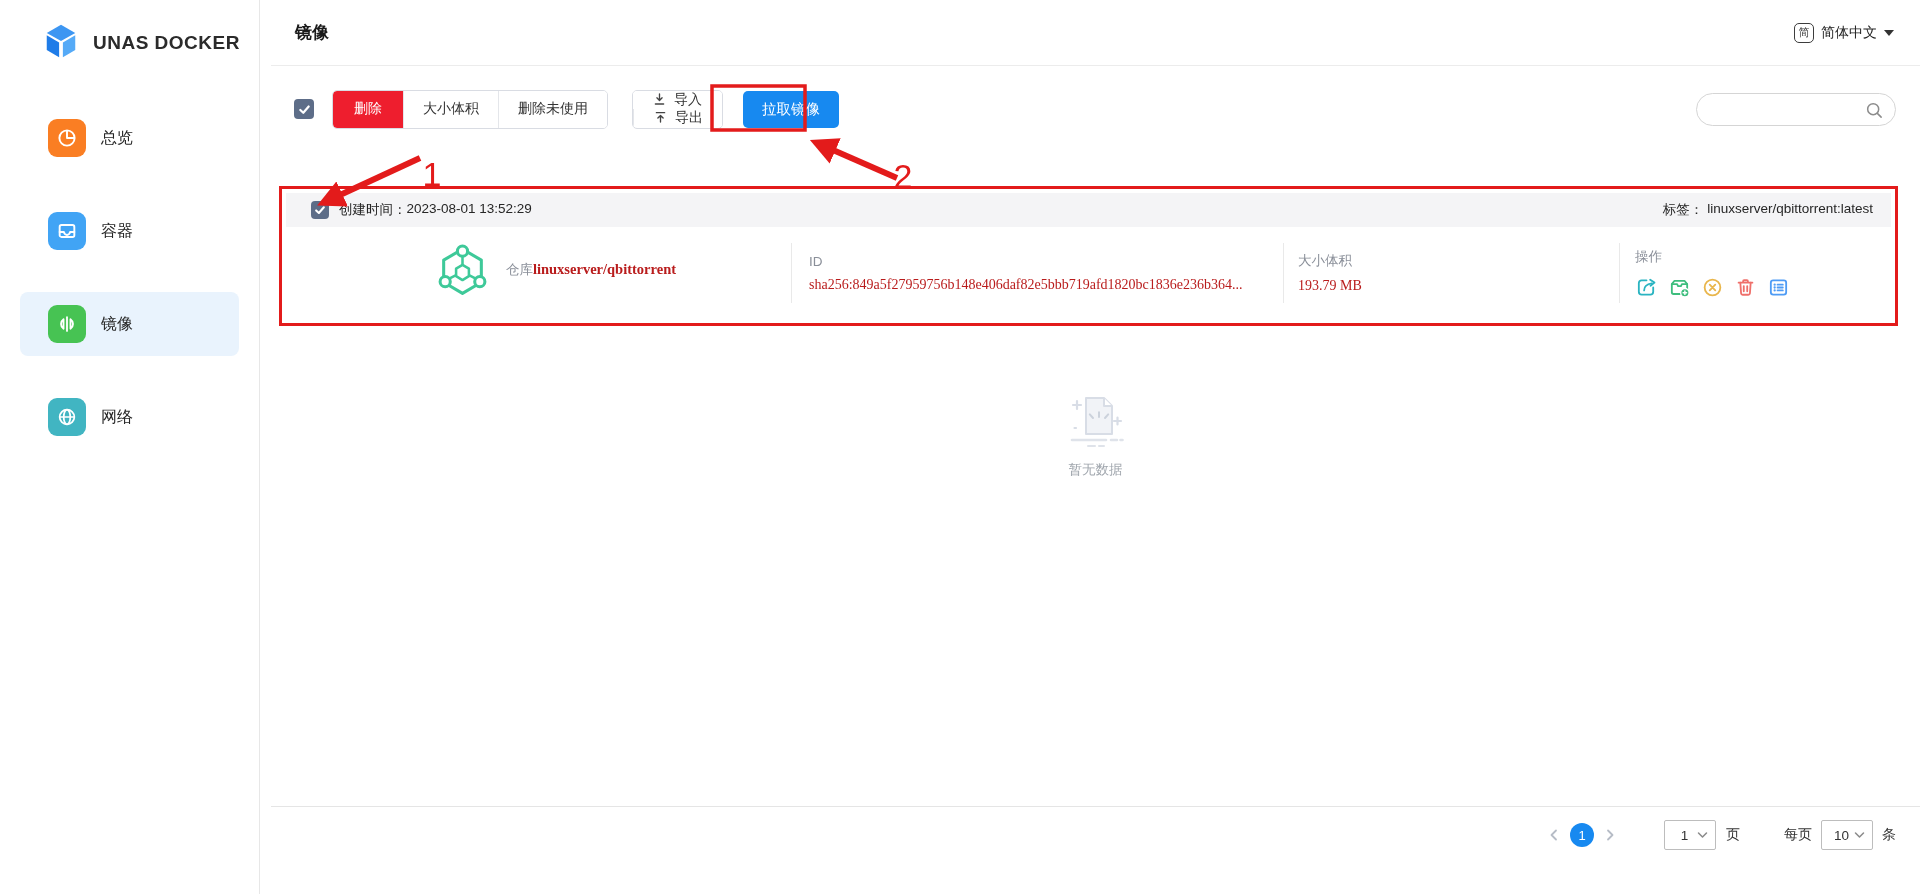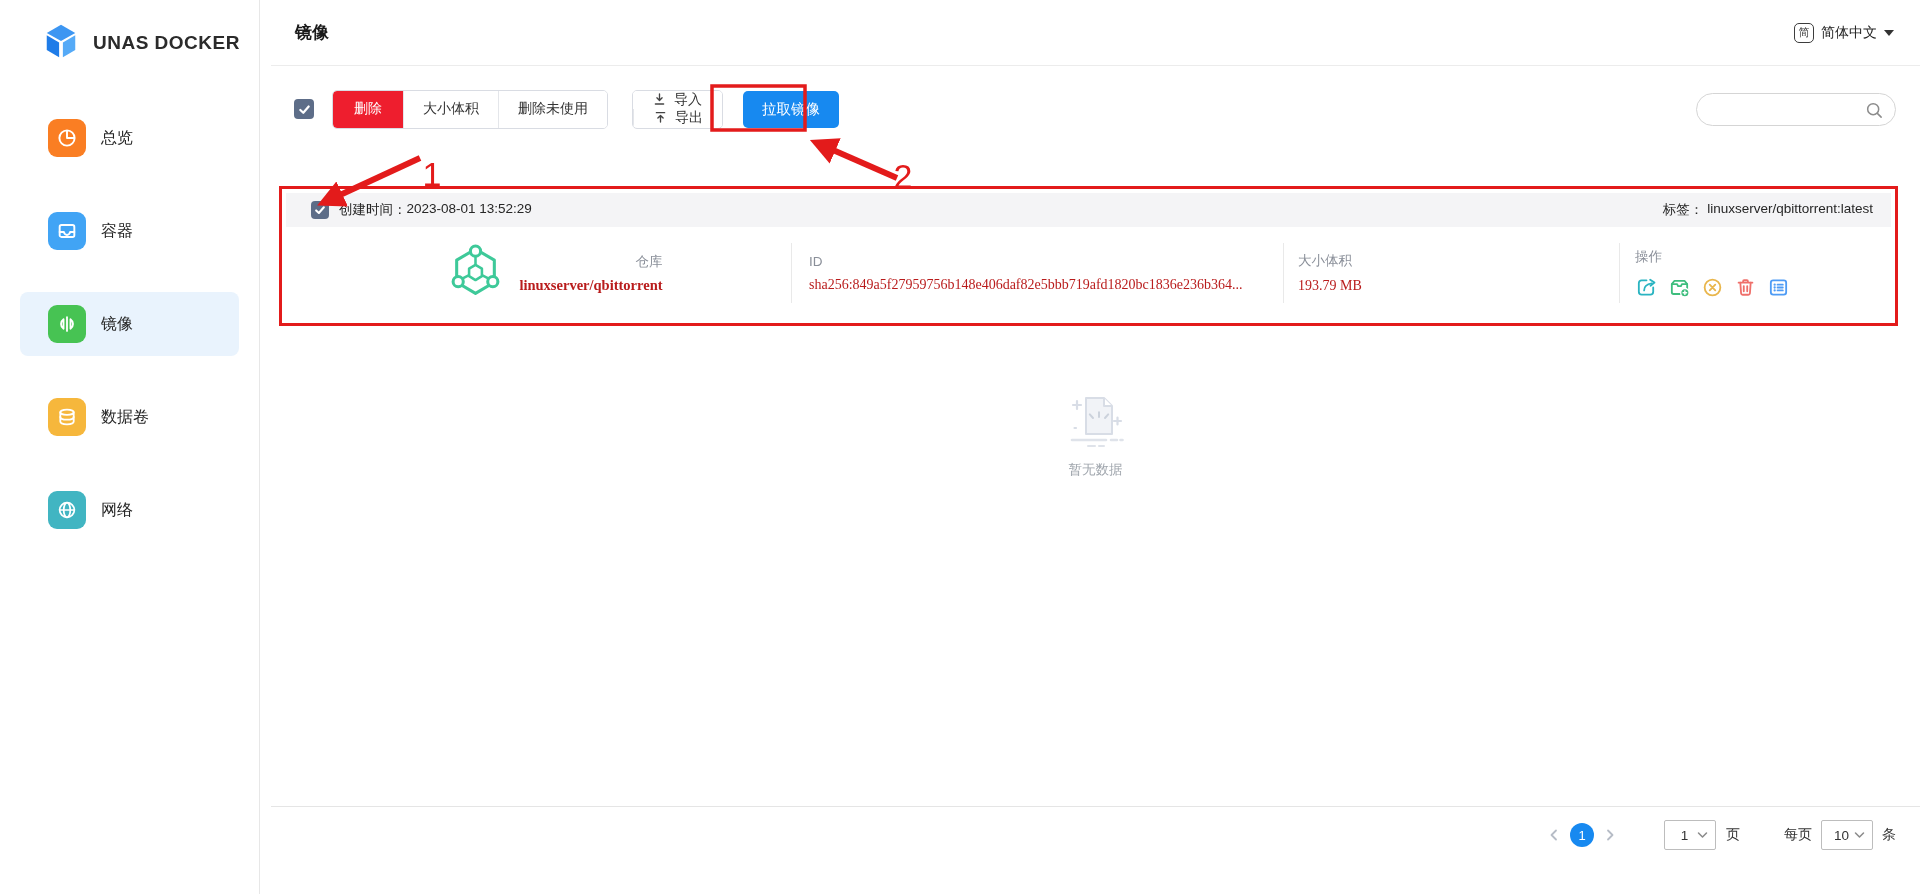--- a/index.html
+++ b/index.html
@@ -59,21 +59,21 @@
     padding:0 18px 0 25px; font-size:13.5px; color:#262626; }
   .checkbox.small { width:18px; height:18px; }
   .created { margin-left:10px; display:flex; gap:0; }
   .tag { margin-left:auto; display:flex; gap:4px; }
   .card-body { height:92px; display:flex; align-items:center; }
   .col { display:flex; flex-direction:column; justify-content:center; height:60px; }
   .col .lbl { font-size:13.5px; color:#8a8f99; margin-bottom:8px; }
   .col .val { font-size:14px; color:#b91c1c;font-family:Liberation Serif, serif; }
   .col .val.bold { font-weight:bold; font-size:14.5px; }
   .col-repo { width:505px; display:flex; flex-direction:row; align-items:center; padding-left:33px; }
-  .col-repo .stack { margin-left:15px; display:flex; flex-direction:column;text-align:right; }
+  .col-repo .stack { margin-left:15px; display:flex; flex-direction:row; }
   .col-repo .lbl { margin-bottom:6px; }
   .col-id { width:492px; border-left:1px solid #e9e9e9; padding-left:17px; }
   .val-id { font-size:13.5px; color:#6d9bf1; cursor:pointer; }
   .col-size { width:336px; border-left:1px solid #e9e9e9; padding-left:14px; }
   .col-actions { flex:1; border-left:1px solid #e9e9e9; padding-left:15px; }
   .actions-row { display:flex; gap:10px; margin-top:2px; }
   .actions-row svg { cursor:pointer; }
 
   
   .empty { position:absolute; left:0; right:0; top:390px; display:flex;
@@ -137,30 +137,20 @@
     </div>
     <div class="nav-item active">
       <span class="nav-ic ic-image">
         <svg width="22" height="22" viewBox="0 0 24 24" fill="none" stroke="#fff" stroke-width="2" stroke-linecap="round" stroke-linejoin="round">
           <path d="M12 4.5 V19.5"></path>
           <path d="M8.2 6.8 A6.3 6.3 0 0 0 8.2 17.2 V6.8 Z"></path>
           <path d="M15.8 6.8 A6.3 6.3 0 0 1 15.8 17.2 V6.8 Z"></path>
         </svg>
       </span>
       <span class="nav-label">镜像</span>
-    </div>
-    <div class="nav-item">
-      <span class="nav-ic ic-volume">
-        <svg width="22" height="22" viewBox="0 0 24 24" fill="none" stroke="#fff" stroke-width="2" stroke-linecap="round">
-          <ellipse cx="12" cy="6.8" rx="7.3" ry="2.9"></ellipse>
-          <path d="M4.7 6.8 V17 c0 1.7 3.3 3 7.3 3 s7.3-1.3 7.3-3 V6.8"></path>
-          <path d="M4.7 11.9 c0 1.7 3.3 3 7.3 3 s7.3-1.3 7.3-3"></path>
-        </svg>
-      </span>
-      <span class="nav-label">数据卷</span>
     </div>
     <div class="nav-item">
       <span class="nav-ic ic-network">
         <svg width="22" height="22" viewBox="0 0 24 24" fill="none" stroke="#fff" stroke-width="1.9" stroke-linecap="round">
           <circle cx="12" cy="12" r="8"></circle>
             <ellipse cx="12" cy="12" rx="3.6" ry="8"></ellipse>
             <path d="M4.2 12 H19.8"></path>
         </svg>
       </span>
       <span class="nav-label">网络</span>

